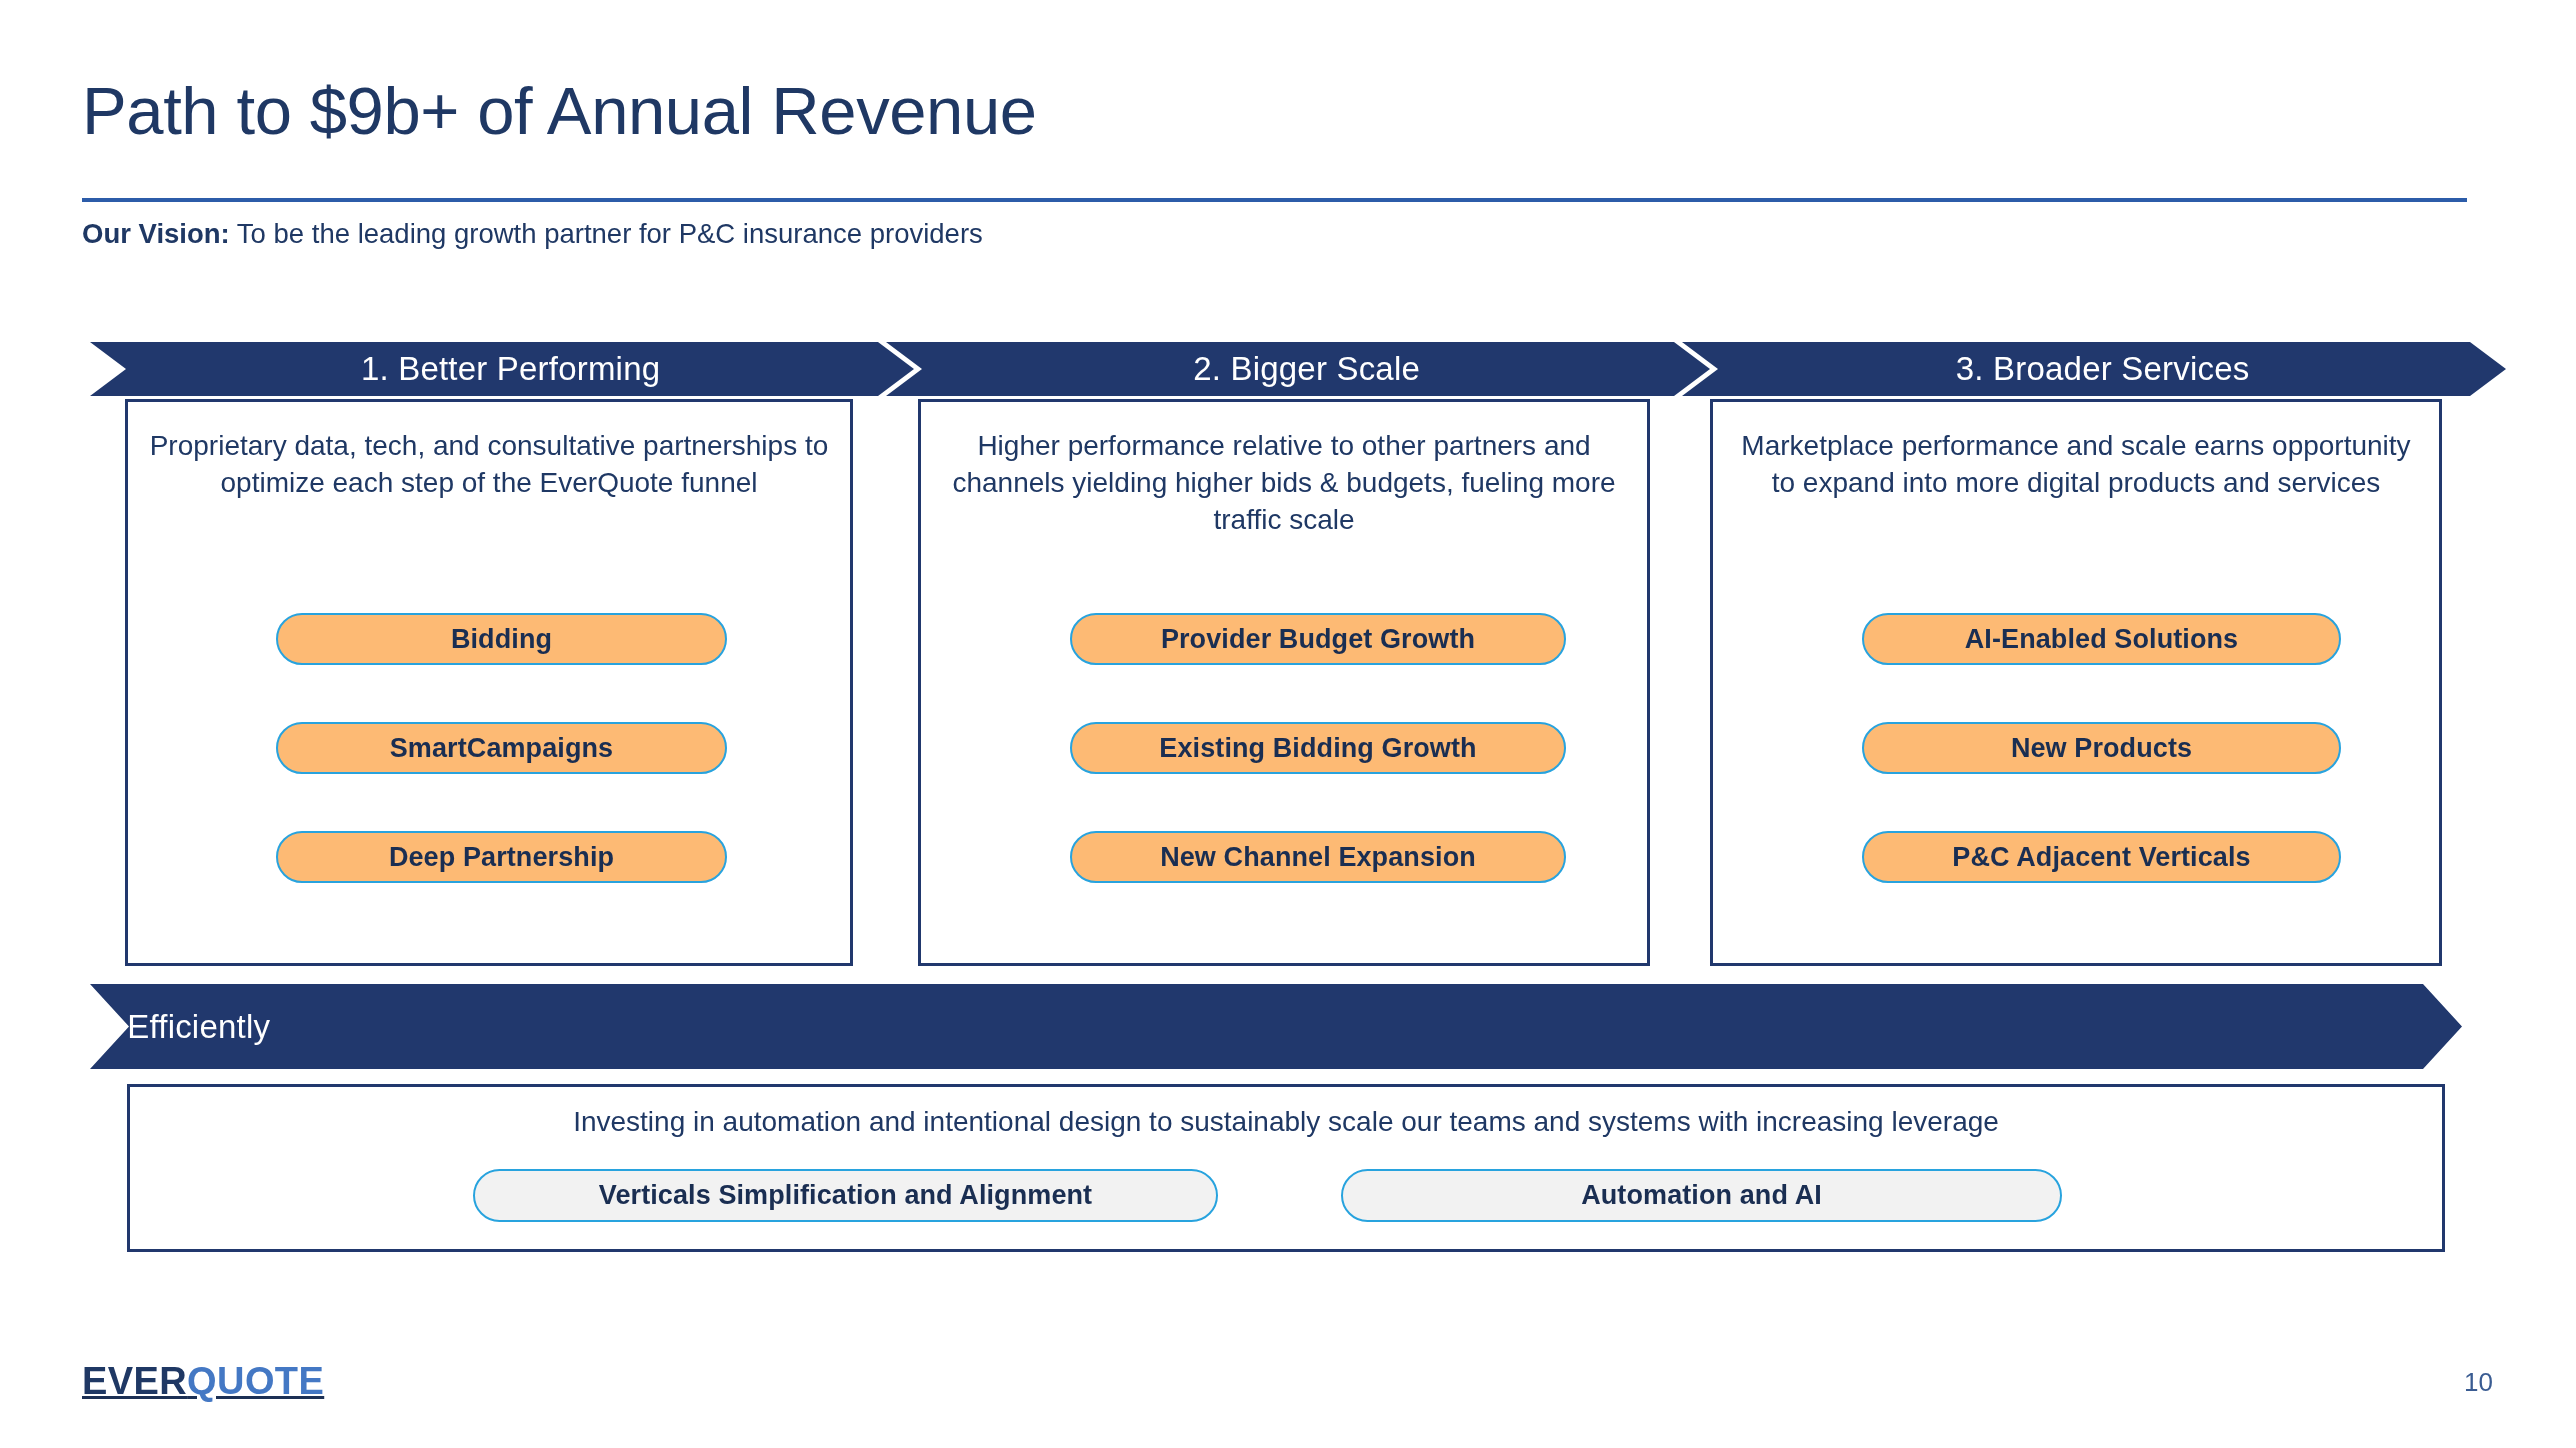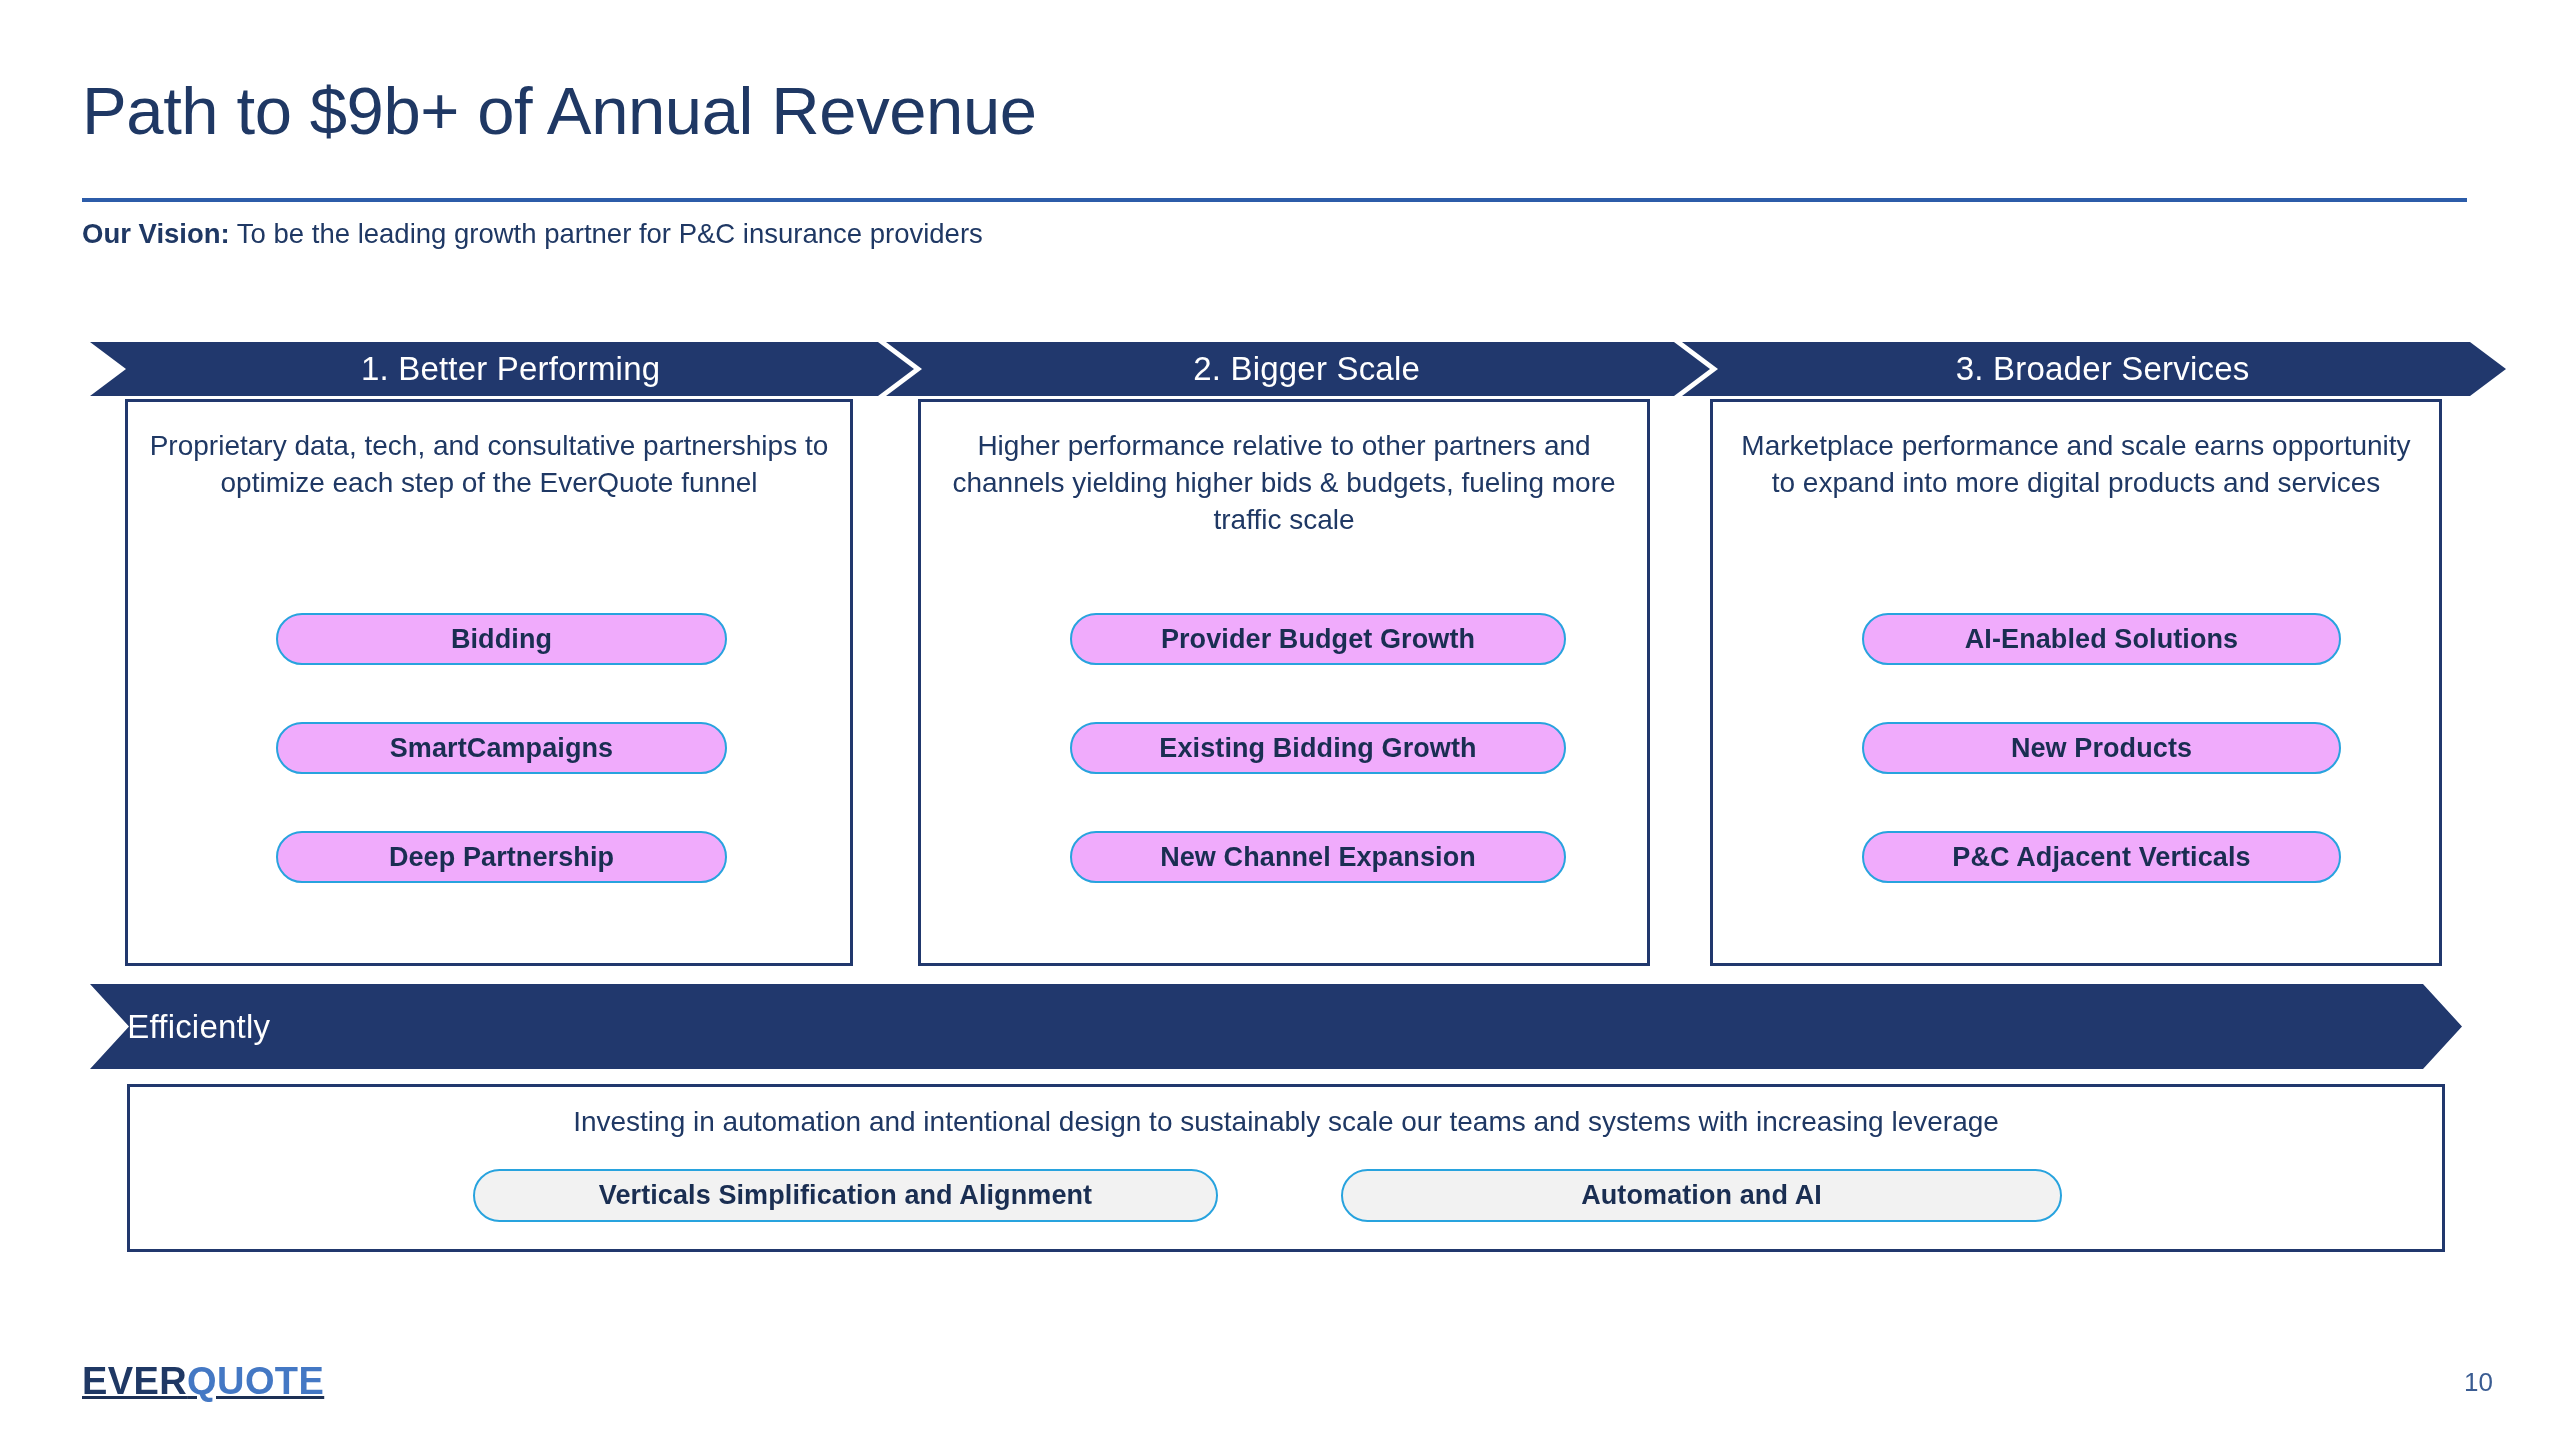--- a/index.html
+++ b/index.html
@@ -103,21 +103,21 @@
     line-height: 1.32;
     color: #1F3864;
     font-weight: 400;
   }
 
   .pill {
     position: absolute;
     height: 52px;
     border: 2.6px solid #28A3DE;
     border-radius: 27.5px;
-    background: #f0abfc;
+    background: #fdba74;
     display: flex;
     align-items: center;
     justify-content: center;
     box-sizing: border-box;
   }
   .pill-label {
     font-size: 27px;
     font-weight: 700;
     color: #1A2E52;
     white-space: nowrap;

